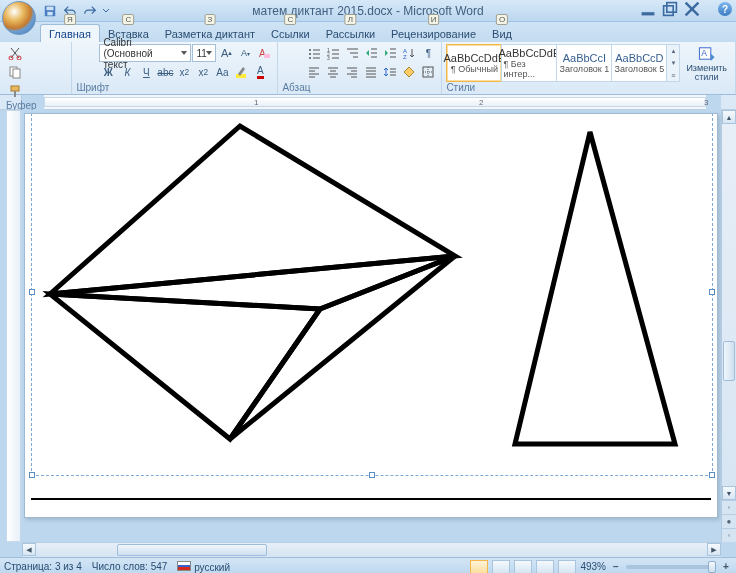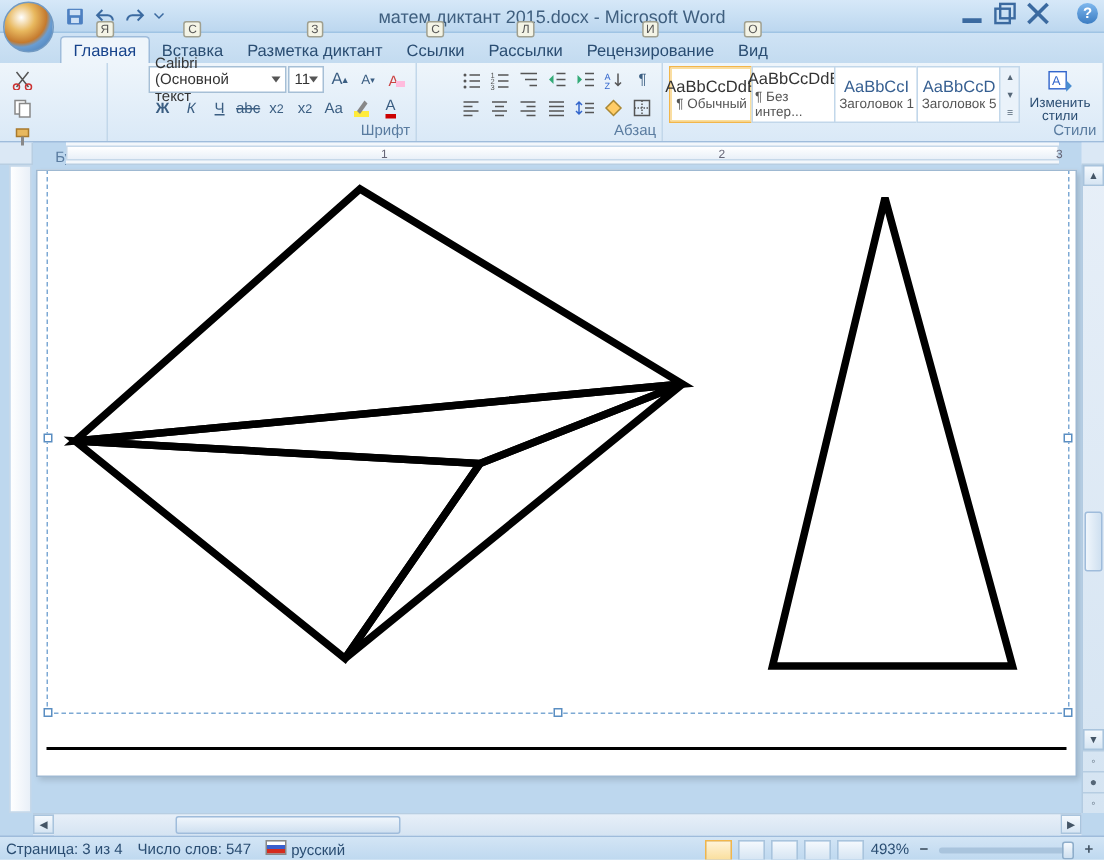--- a/index.html
+++ b/index.html
@@ -83,21 +83,21 @@
     padding-left: 2px;
   }
   .group {
     border-right: 1px solid #c2d7ea;
     display: flex;
     flex-direction: column;
     padding: 2px 4px 0;
     position: relative;
   }
   .group-body { flex:1; display:flex; align-items:flex-start; gap:2px; }
-  .group-label { font-size:10px; color:#5a7ca0; text-align:right; padding-bottom:1px; height:12px; line-height:11px;}
+  .group-label { font-size:10px; color:#5a7ca0; text-align:left; padding-bottom:1px; height:12px; line-height:11px;}
   .big-btn { display:flex; flex-direction:column; align-items:center; justify-content:center; padding:0 4px; height:38px; color:#2a4d72; font-size:10px; gap:1px;}
   .big-btn svg, .big-btn .bigicon { width:20px; height:20px; }
   .smallrow { display:flex; gap:1px; align-items:center; height:18px;margin-left:23px; }
   .col { display:flex; flex-direction:column; gap:1px; }
   .sbtn { width:18px; height:18px; display:flex; align-items:center; justify-content:center; color:#3b5e82; font-size:10px; }
   .sbtn svg { width:14px; height:14px; }
   .fontbox { height:18px; background:#fff; border:1px solid #a6bfd6; font-size:10px; padding:1px 14px 1px 3px; color:#333; position:relative; display:flex; align-items:center;}
   .fontbox::after { content:""; position:absolute; right:3px; top:6px; border-left:3px solid transparent; border-right:3px solid transparent; border-top:4px solid #555; }
   .fontname { width:92px; }
   .fontsize { width:24px; }

